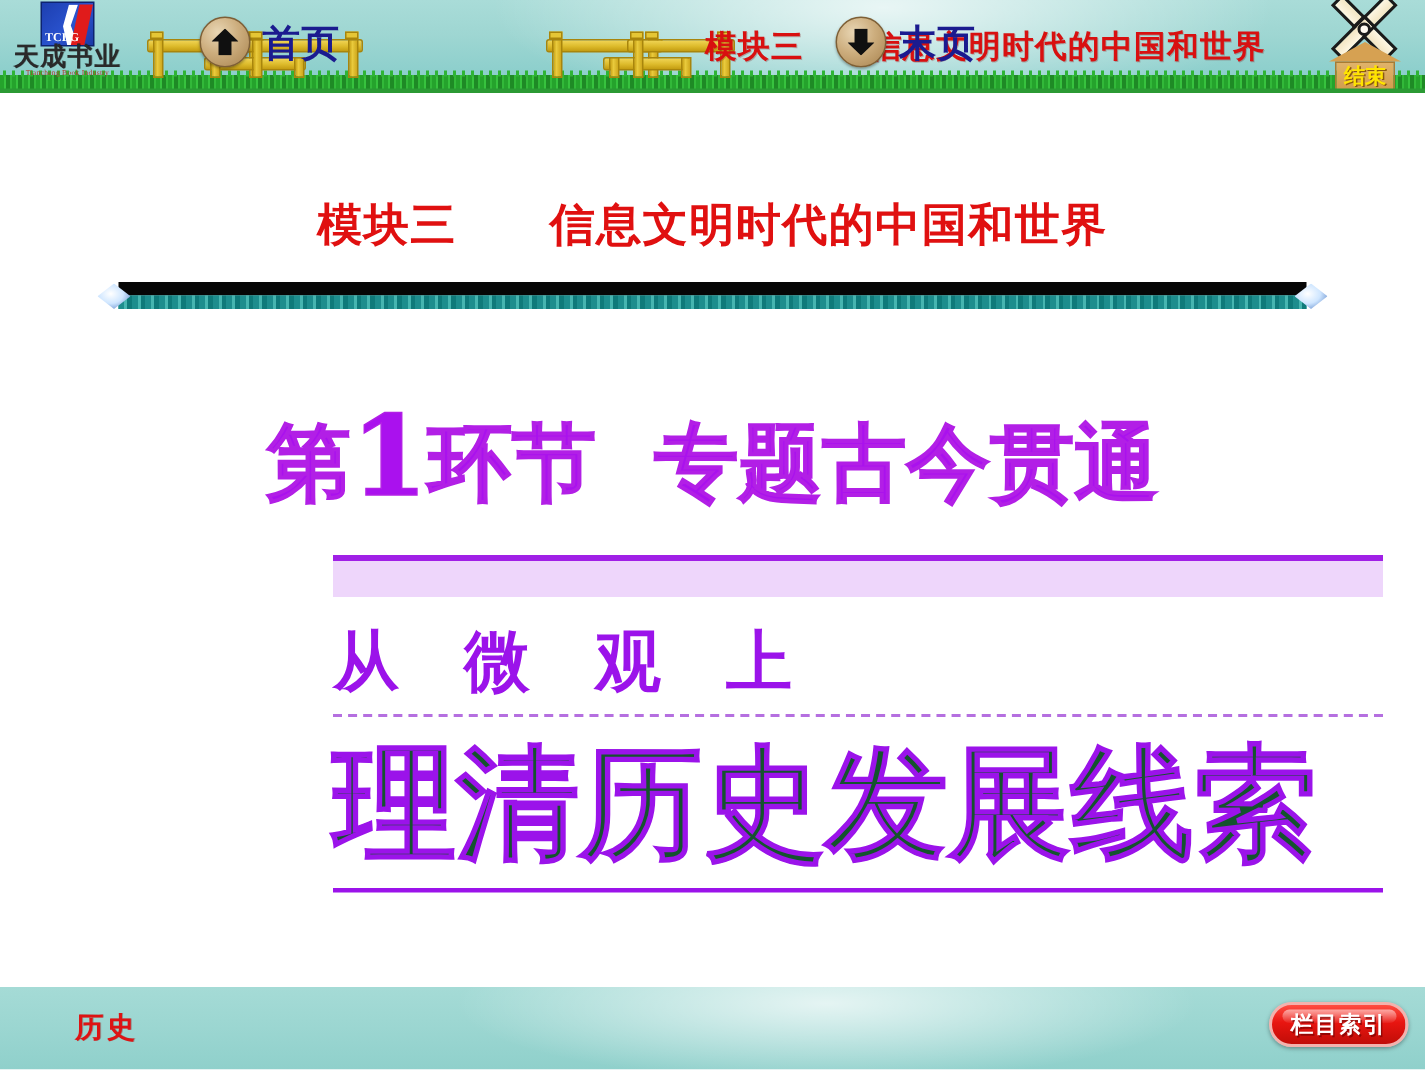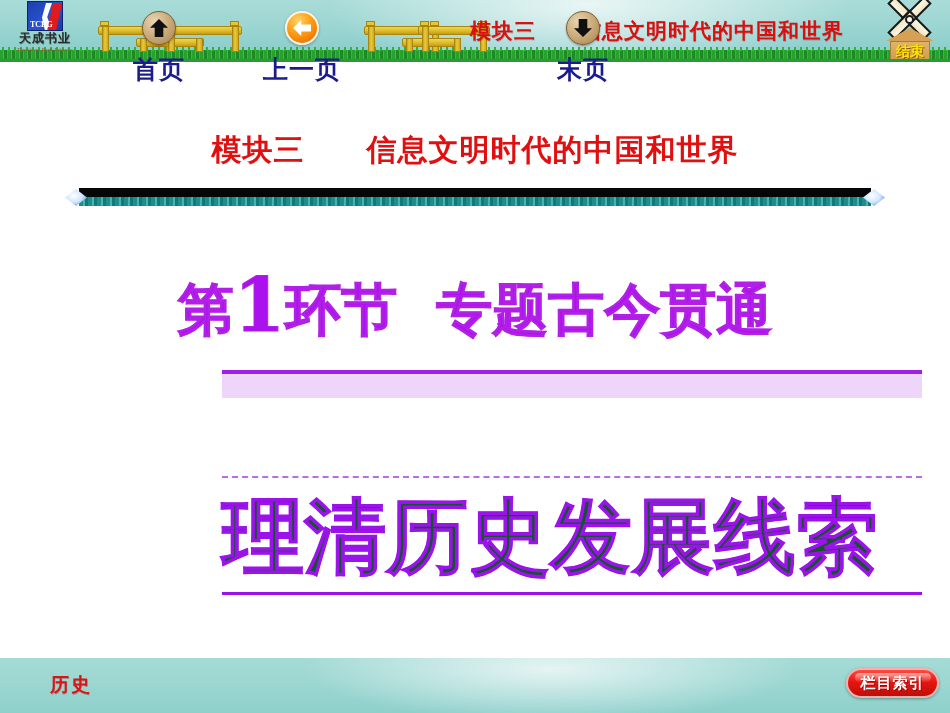--- a/index.html
+++ b/index.html
@@ -133,21 +133,21 @@
     font-weight: bold;
     color: #ffffff;
     letter-spacing: 0px;
     font-family: "Liberation Serif", serif;
   }
   .logo-cn {
     position: absolute;
     left: 0px; top: 28px;
     width: 78px;
     text-align: center;
-    font-size: 12px;
+    font-size: 17px;
     font-weight: bold;
     color: #2a2a2a;
     font-family: "DejaVu Serif", serif;
     letter-spacing: 1px;
     line-height: 19px;
     text-shadow: 0.5px 0.5px 0 rgba(0,0,0,0.35);
   }
   .logo-en {
     position: absolute;
     left: 0px; top: 46px;
@@ -367,21 +367,20 @@
     text-shadow: 0.6px 0.6px 0 rgba(120,0,0,0.3);
     margin-left: 37px;
   }
 
   .nav-group {
     position: absolute;
     top: 11px;
     display: flex;
     align-items: center;
     gap: 8px;
-    flex-direction: column;
   }
   .nav-label {
     font-size: 25px;
     font-weight: bold;
     color: #1b1b8f;
     font-family: "DejaVu Serif", serif;
     letter-spacing: 1px;
     white-space: nowrap;
   }
 
@@ -541,44 +540,39 @@
     <div class="bar-black"></div>
     <div class="bar-teal"></div>
     <div class="gem gem-l"></div>
     <div class="gem gem-r"></div>
   </div>
 
   <div class="big-purple"><span>第</span><span class="num">1</span><span>环节  专题古今贯通</span></div>
 
   <div class="purple-band"></div>
 
+  <div class="micro-line">从 微 观 上</div>
 
   <div class="dashed-rule"></div>
 
   <div class="big-purple2">理清历史发展线索</div>
 
   <div class="solid-rule"></div>
 
   <div class="footer-band">
     <div class="footer-logo">历史</div>
   </div>
 
   <div class="nav-group" style="left:133px;">
     <div class="btn-circle btn-wood">
         <div class="arrow arrow-up-black"></div>
       </div>
     <div class="nav-label">首页</div>
   </div>
 
-  <div class="nav-group" style="left:263px;">
-    <div class="btn-circle btn-orange">
-        <div class="arrow arrow-left-white"></div>
-      </div>
-    <div class="nav-label">上一页</div>
-  </div>
 
 
   <div class="nav-group" style="left:557px;">
     <div class="btn-circle btn-wood">
         <div class="arrow arrow-down-black"></div>
       </div>
     <div class="nav-label">末页</div>
   </div>
 
   <div class="index-button">

